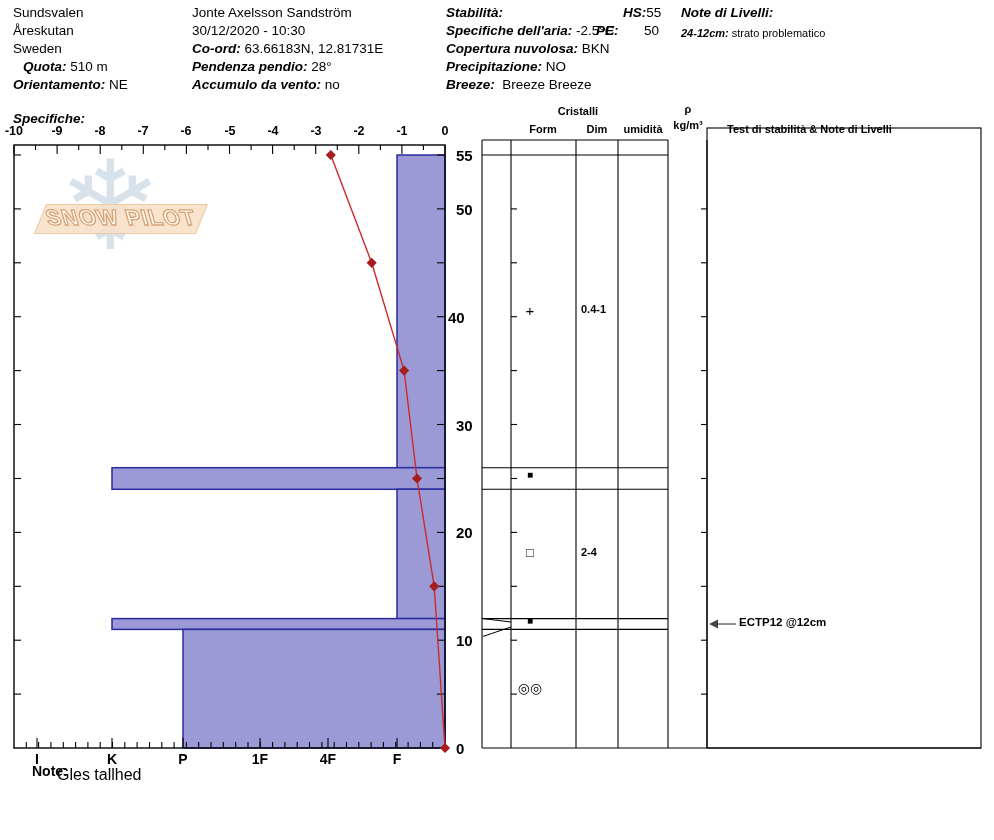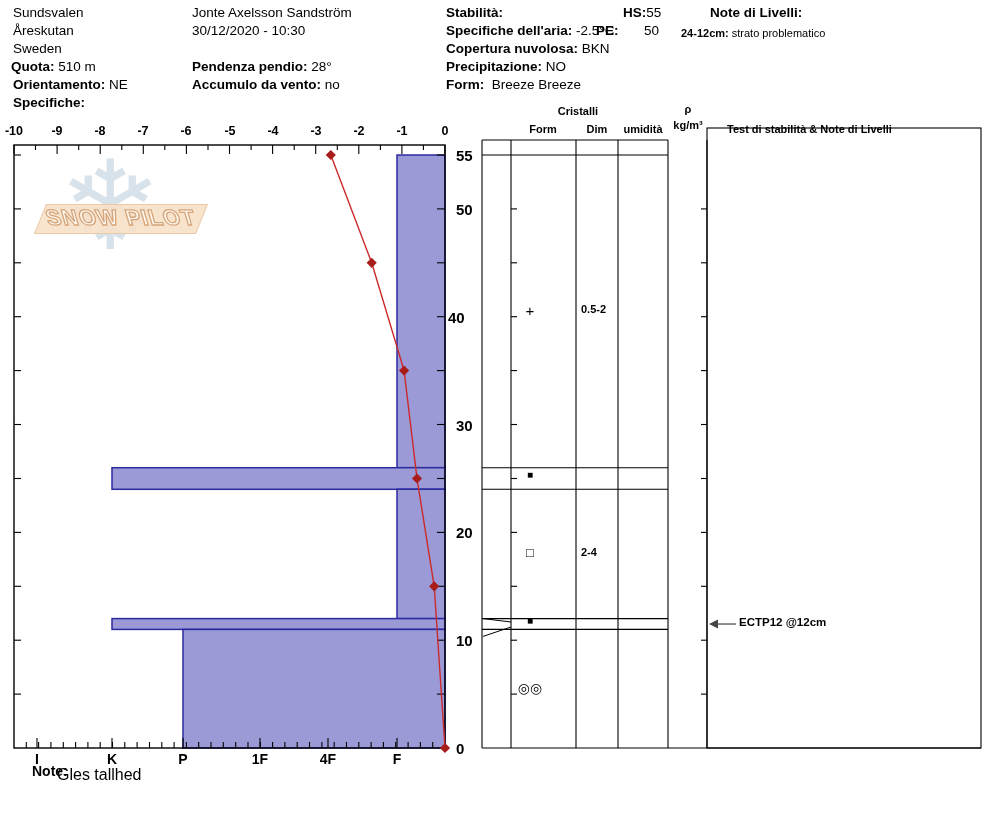--- a/index.html
+++ b/index.html
@@ -1,20 +1,20 @@
 <!DOCTYPE html>
 <html><head>
 <meta charset="utf-8">
 <style>
   html,body{margin:0;padding:0;background:#fff;}
   #canvas{position:relative;width:994px;height:840px;background:#fff;overflow:hidden;
           font-family:"Liberation Sans",sans-serif;color:#000;}
   svg{position:absolute;left:0;top:0;}
   .hdr{position:absolute;font-size:13.5px;line-height:18px;white-space:pre;}
-  .hdr b{font-weight:bold;}
+  .hdr b{font-weight:bold;font-style:italic;}
   .small{font-size:11px;}
   .axlab{position:absolute;font-weight:bold;font-size:12.5px;width:34px;text-align:center;}
   .ylab{position:absolute;font-weight:bold;font-size:15px;}
   .hlab{position:absolute;font-weight:bold;font-size:14px;width:34px;text-align:center;}
   .colhdr{position:absolute;font-weight:bold;font-size:11px;white-space:pre;}
   .ctr{text-align:center;}
   .sym{position:absolute;width:40px;text-align:center;}
   .dim{position:absolute;font-size:11px;font-weight:bold;white-space:pre;}
   .testlab{position:absolute;font-size:11.5px;font-weight:bold;white-space:pre;}
   .note-label{position:absolute;font-size:14px;font-weight:bold;margin-left:19px;}
@@ -31,39 +31,40 @@
           color:#fdf8f1;-webkit-text-stroke:1.3px #d5a478;}
 </style>
 </head>
 <body>
 
 <div id="canvas">
 
   <div class="hdr" style="left:13px;top:4px"><b></b><span>Sundsvalen</span></div>
   <div class="hdr" style="left:13px;top:22px"><b></b><span>Åreskutan</span></div>
   <div class="hdr" style="left:13px;top:40px"><b></b><span>Sweden</span></div>
-  <div class="hdr" style="left:11px;top:58px"><b>Quota:</b><span> 510 m</span></div>
+  <div class="hdr" style="left:23px;top:58px"><b>Quota:</b><span> 510 m</span></div>
   <div class="hdr" style="left:13px;top:76px"><b>Orientamento:</b><span> NE</span></div>
-  <div class="hdr" style="left:13px;top:94px"><b>Specifiche:</b><span></span></div>
+  <div class="hdr" style="left:13px;top:110px"><b>Specifiche:</b><span></span></div>
 
   <div class="hdr" style="left:192px;top:4px"><b></b><span>Jonte Axelsson Sandström</span></div>
   <div class="hdr" style="left:192px;top:22px"><b></b><span>30/12/2020 - 10:30</span></div>
+  <div class="hdr" style="left:192px;top:40px"><b>Co-ord:</b><span> 63.66183N, 12.81731E</span></div>
   <div class="hdr" style="left:192px;top:58px"><b>Pendenza pendio:</b><span> 28°</span></div>
   <div class="hdr" style="left:192px;top:76px"><b>Accumulo da vento:</b><span> no</span></div>
 
   <div class="hdr" style="left:446px;top:4px"><b>Stabilità:</b><span></span></div>
   <div class="hdr" style="left:446px;top:22px"><b>Specifiche dell'aria:</b><span> -2.5°C</span></div>
   <div class="hdr" style="left:446px;top:40px"><b>Copertura nuvolosa:</b><span> BKN</span></div>
   <div class="hdr" style="left:446px;top:58px"><b>Precipitazione:</b><span> NO</span></div>
-  <div class="hdr" style="left:446px;top:76px"><b>Form:</b><span>  Breeze Breeze</span></div>
+  <div class="hdr" style="left:446px;top:76px"><b>Breeze:</b><span>  Breeze Breeze</span></div>
 
   <div class="hdr" style="left:623px;top:4px"><b>HS:</b><span>55</span></div>
   <div class="hdr" style="left:596px;top:22px"><b>PE:</b><span style="position:absolute;left:48px">50</span></div>
 
-  <div class="hdr" style="left:710px;top:4px"><b>Note di Livelli:</b></div>
+  <div class="hdr" style="left:681px;top:4px"><b>Note di Livelli:</b></div>
   <div class="hdr small" style="left:681px;top:24px"><b>24-12cm:</b><span> strato problematico</span></div>
 
   <div class="logo">
     <span class="flake">❄</span>
     <div class="banner"></div>
     <span class="banner-text" style="left:16px;top:47px">SNOW PILOT</span>
   </div>
 
   <svg width="994" height="840">
     <g id="bars">
@@ -240,20 +241,20 @@
     <div class="ylab" style="left:456px;top:524px">20</div>
     <div class="ylab" style="left:456px;top:632px">10</div>
     <div class="ylab" style="left:456px;top:740px">0</div>
     <div class="hlab" style="left:20px;top:751px">I</div>
     <div class="hlab" style="left:95px;top:751px">K</div>
     <div class="hlab" style="left:166px;top:751px">P</div>
     <div class="hlab" style="left:243px;top:751px">1F</div>
     <div class="hlab" style="left:311px;top:751px">4F</div>
     <div class="hlab" style="left:380px;top:751px">F</div>
     <div class="sym" style="left:510px;top:302px;font-size:15px">+</div>
-    <div class="dim" style="left:581px;top:303px">0.5-2</div>
+    <div class="dim" style="left:581px;top:303px">0.4-1</div>
     <div class="sym" style="left:510px;top:469px;font-size:10px">■</div>
     <div class="sym" style="left:510px;top:545px;font-size:13px">□</div>
     <div class="dim" style="left:581px;top:546px">2-4</div>
     <div class="sym" style="left:510px;top:615px;font-size:10px">■</div>
     <div class="sym" style="left:510px;top:680px;font-size:14px;letter-spacing:0px">◎◎</div>
     <div class="testlab" style="left:739px;top:616px">ECTP12 @12cm</div>
   </div>
 
 </body></html>

